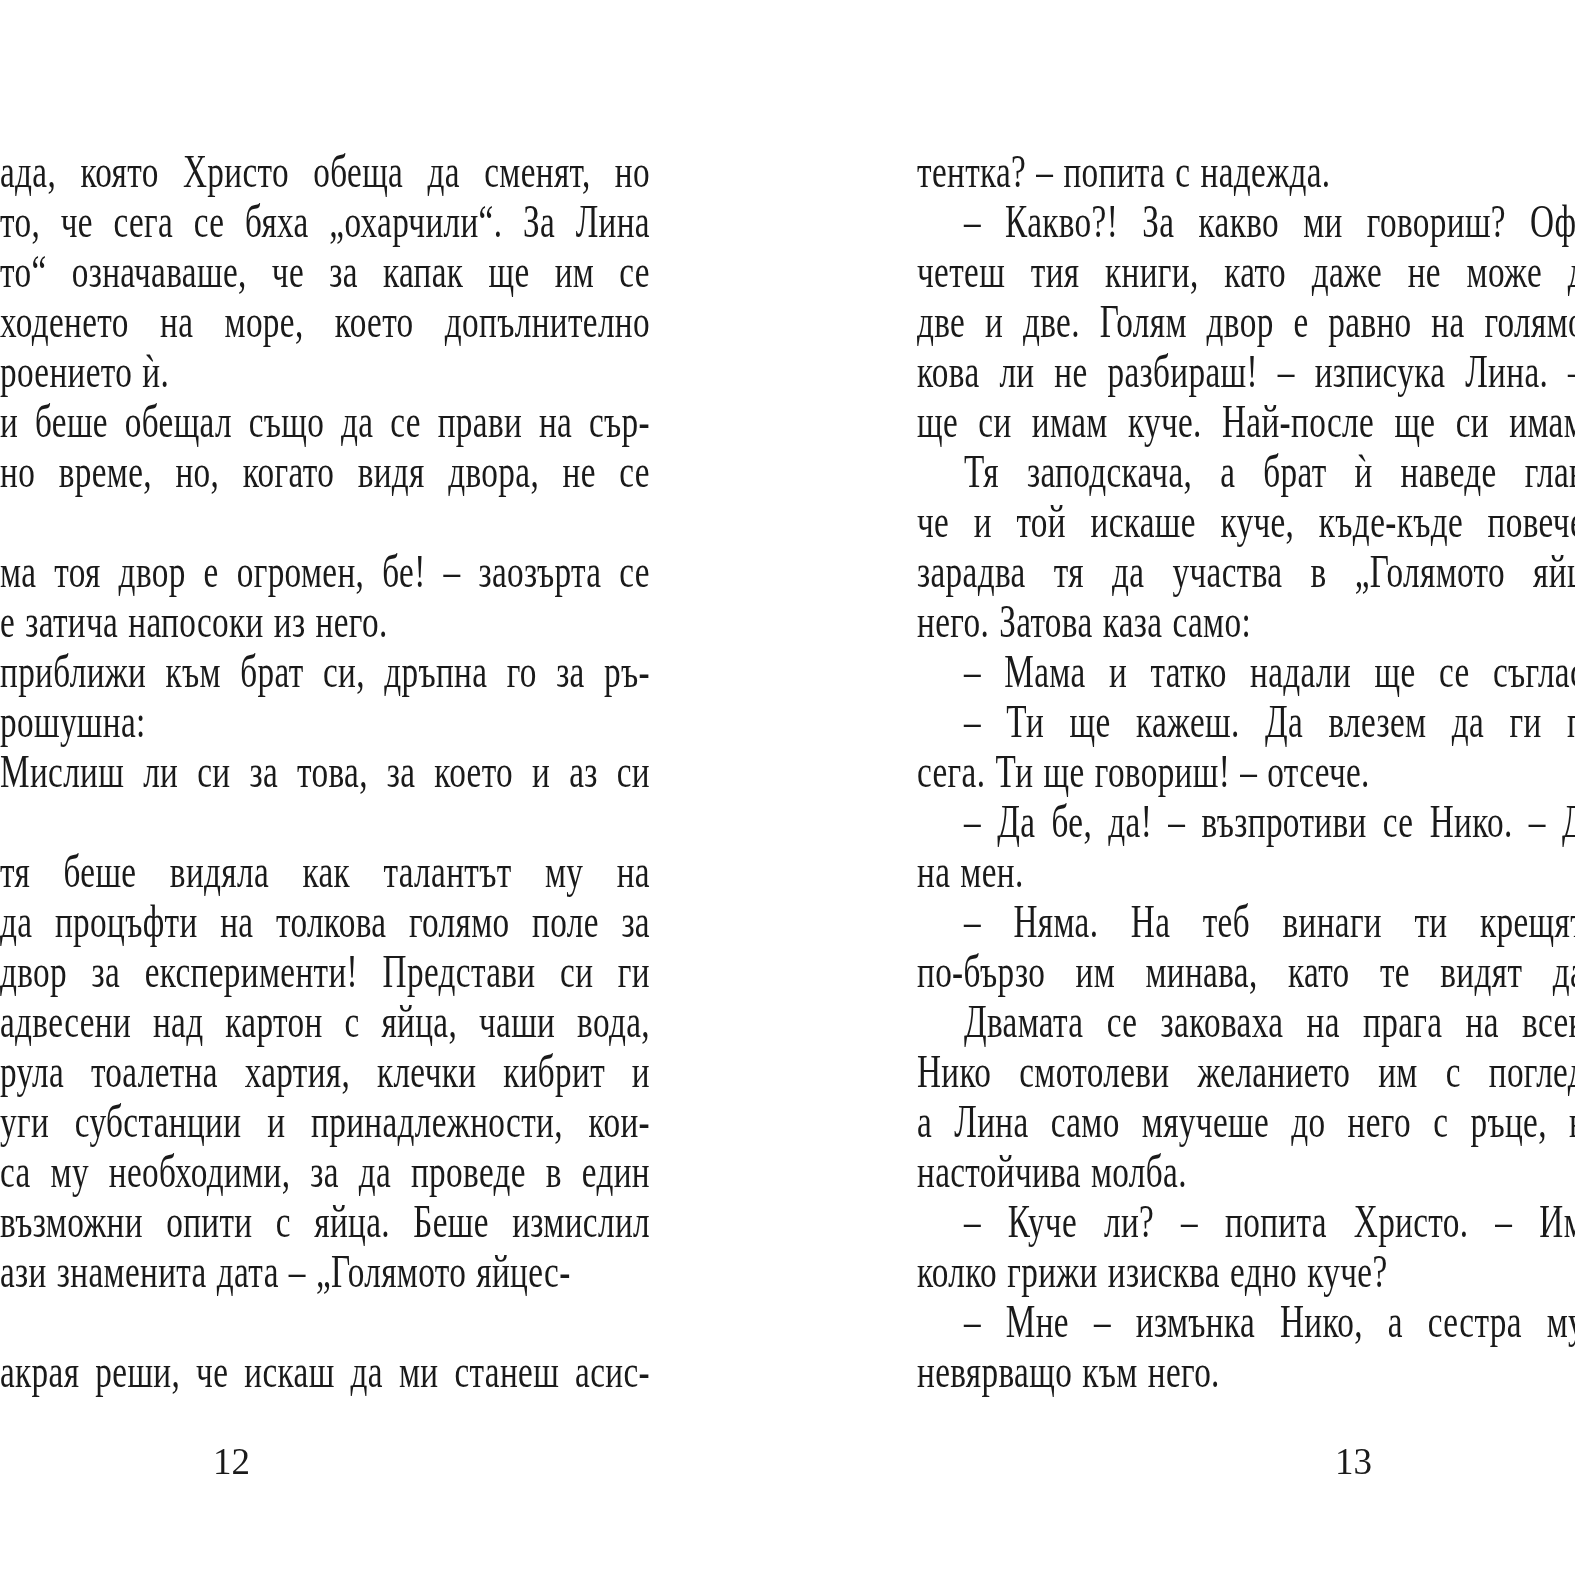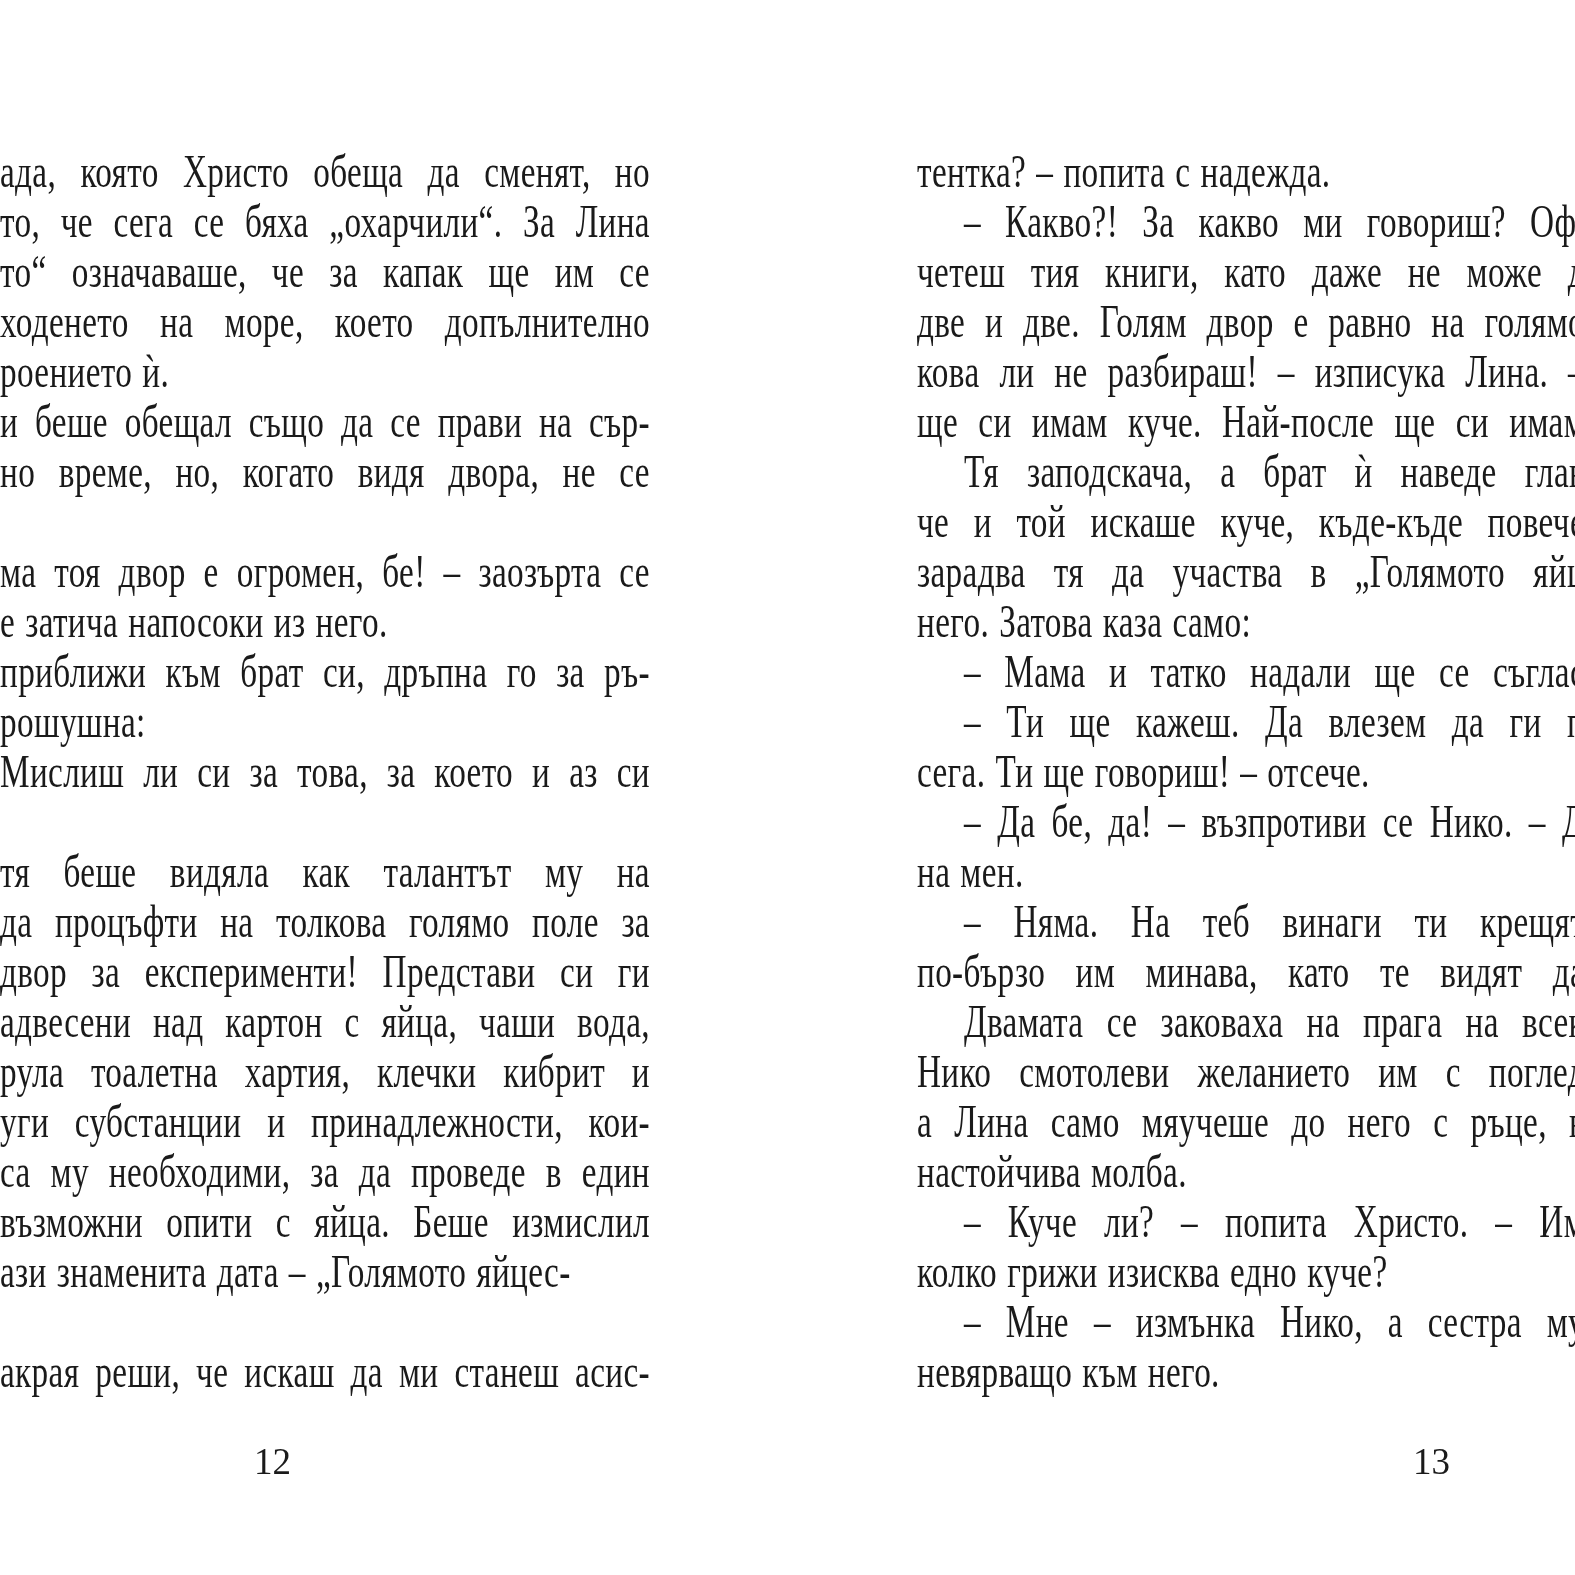--- a/index.html
+++ b/index.html
@@ -34,24 +34,23 @@
     overflow: hidden;
     text-align: justify;
     text-align-last: justify;
   }
   .ln.ind { padding-left: 65px; }
   .pagenum {
     position: absolute;
     font-size: 37px;
     line-height: 42px;
     color: #1a1a1a;
-    margin-left: 41px;
   }
   #pn-left  { left: 213px;  top: 1441px; }
-  #pn-right { left: 1372px; top: 1441px; font-family: Liberation Serif, serif; }
+  #pn-right { left: 1335px; top: 1441px; font-family: Liberation Serif, serif; }
 </style>
 </head>
 <body>
 
 <div id="left-col" class="text-col">
     <div class="ln j">ада, която Христо обеща да сменят, но</div>
     <div class="ln j">то, че сега се бяха „охарчили“. За Лина</div>
     <div class="ln j">то“ означаваше, че за капак ще им се</div>
     <div class="ln j">ходенето на море, което допълнително</div>
     <div class="ln">роението ѝ.</div>

